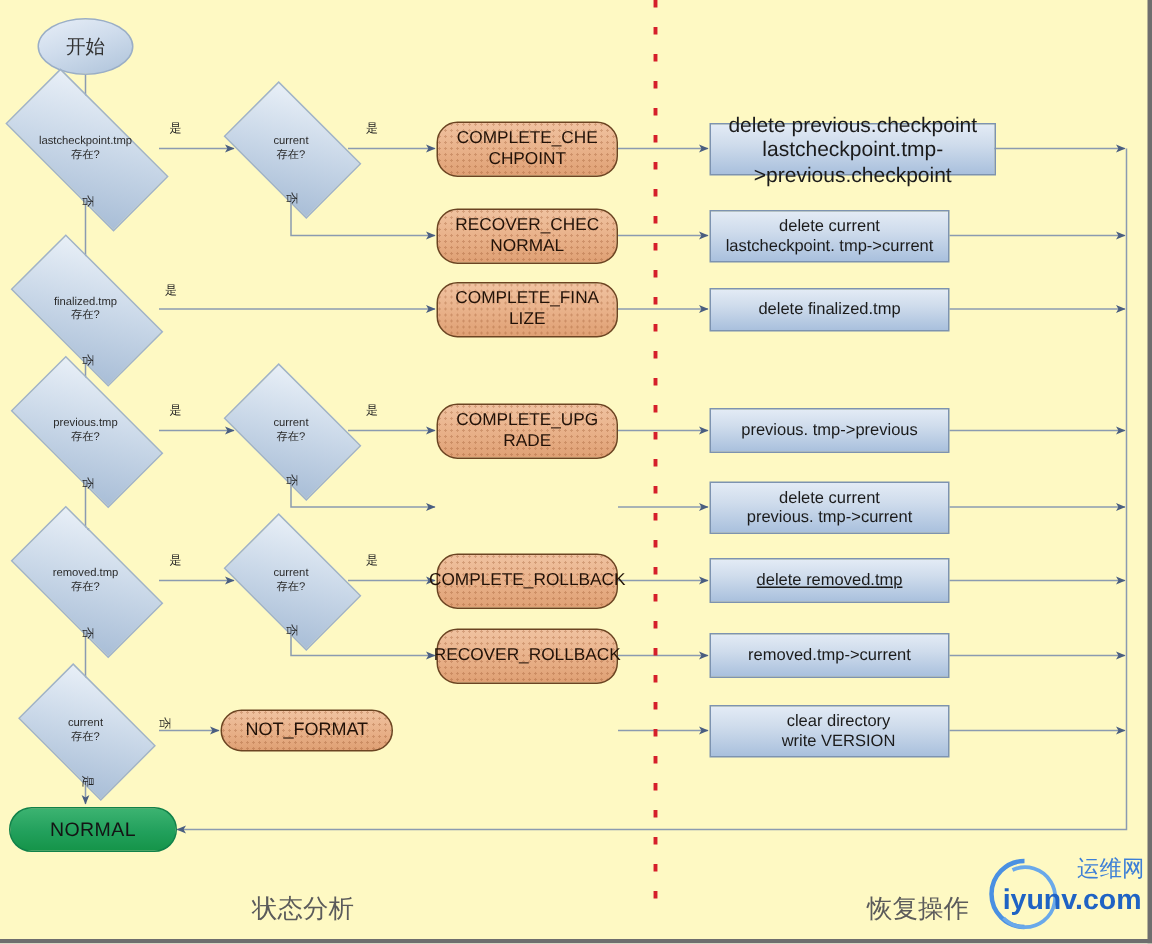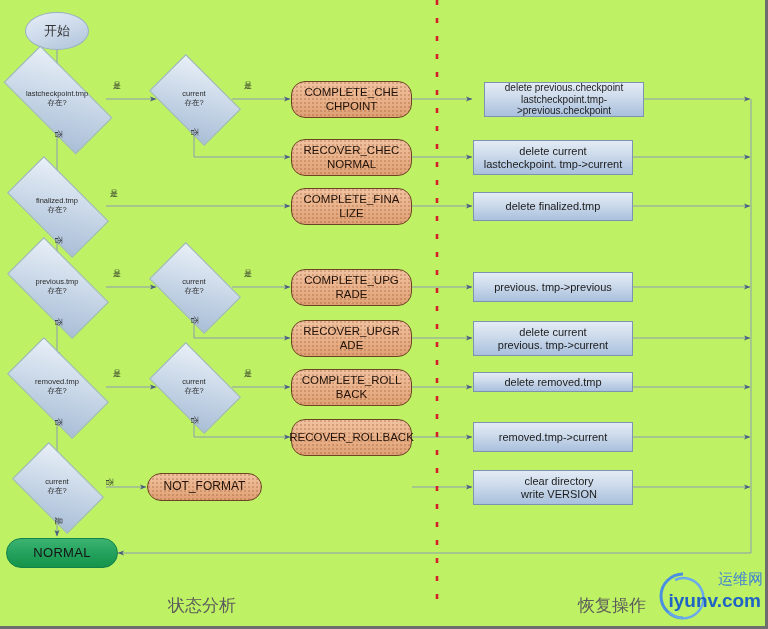--- a/index.html
+++ b/index.html
@@ -1,19 +1,19 @@
 <!DOCTYPE html>
 <html><head>
 <meta charset="utf-8">
 <style>
   html,body{margin:0;padding:0;background:#ffffff;}
   body{font-family:"Liberation Sans","DejaVu Sans",sans-serif;}
   #canvas{
     position:relative;width:768px;height:629px;overflow:hidden;
-    background:#bef264;
+    background:#fef9c3;
     border-right:3px solid #6e6e6e;
     border-bottom:3px solid #6e6e6e;
     box-sizing:border-box;
   }
   #svgLayer{position:absolute;left:0;top:0;width:768px;height:629px;}
 
   
   .node{position:absolute;box-sizing:border-box;display:flex;align-items:center;
         justify-content:center;text-align:center;line-height:1.15;}
 
@@ -221,55 +221,51 @@
     <span>NORMAL</span>
   </div>
   <div class="node process" style="left:291px;top:188px;width:121px;height:37px;flex-direction:column;">
     <span>COMPLETE_FINA</span>
     <span>LIZE</span>
   </div>
   <div class="node process" style="left:291px;top:269px;width:121px;height:37px;flex-direction:column;">
     <span>COMPLETE_UPG</span>
     <span>RADE</span>
   </div>
-  <div class="node process" style="left:291px;top:320px;width:121px;height:37px;flex-direction:column;">
-    <span>RECOVER_UPGR</span>
-    <span>ADE</span>
-  </div>
-  <div class="node process" style="left:291px;top:369px;width:121px;height:37px;flex-direction:column;">
+  <div class="node process" style="left:291px;top:369px;width:121px;height:37px;flex-direction:row;">
     <span>COMPLETE_ROLL</span>
     <span>BACK</span>
   </div>
   <div class="node process" style="left:291px;top:419px;width:121px;height:37px;flex-direction:row;">
     <span>RECOVER_ROLL</span>
     <span>BACK</span>
   </div>
   <div class="node process" style="left:147px;top:473px;width:115px;height:28px;font-size:12px;">
     <span>NOT_FORMAT</span>
   </div>
 
-  <div class="node opbox" style="left:484px;top:82px;width:160px;height:35px;flex-direction:column;font-size:10px;">
+  <div class="node opbox" style="left:473px;top:82px;width:191px;height:35px;flex-direction:column;font-size:14px;">
     <span class="inner">delete previous.checkpoint</span>
     <span class="inner">lastcheckpoint.tmp-&gt;previous.checkpoint</span>
   </div>
   <div class="node opbox" style="left:473px;top:140px;width:160px;height:35px;flex-direction:column;">
     <span class="inner">delete current</span>
     <span class="inner">lastcheckpoint. tmp-&gt;current</span>
   </div>
   <div class="node opbox" style="left:473px;top:192px;width:160px;height:29px;">
     <span class="inner">delete finalized.tmp</span>
   </div>
   <div class="node opbox" style="left:473px;top:272px;width:160px;height:30px;">
     <span class="inner">previous. tmp-&gt;previous</span>
   </div>
   <div class="node opbox" style="left:473px;top:321px;width:160px;height:35px;flex-direction:column;">
     <span class="inner">delete current</span>
     <span class="inner">previous. tmp-&gt;current</span>
   </div>
-  <div class="node opbox" style="left:473px;top:372px;width:160px;height:20px;">
+  <div class="node opbox" style="left:473px;top:372px;width:160px;height:30px;text-decoration:underline;">
     <span class="inner">delete removed.tmp</span>
   </div>
   <div class="node opbox" style="left:473px;top:422px;width:160px;height:30px;">
     <span class="inner">removed.tmp-&gt;current</span>
   </div>
   <div class="node opbox" style="left:473px;top:470px;width:160px;height:35px;flex-direction:column;padding-left:12px;">
     <span class="inner">clear directory</span>
     <span class="inner">write VERSION</span>
   </div>
 

